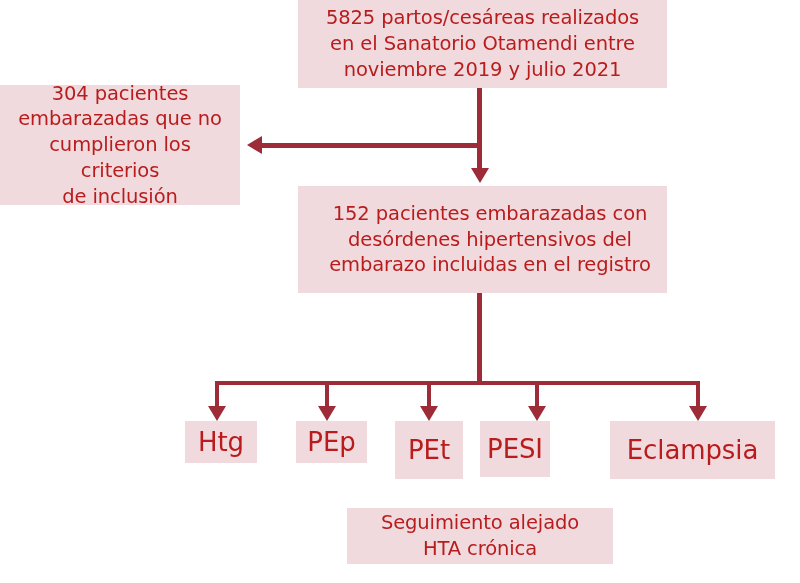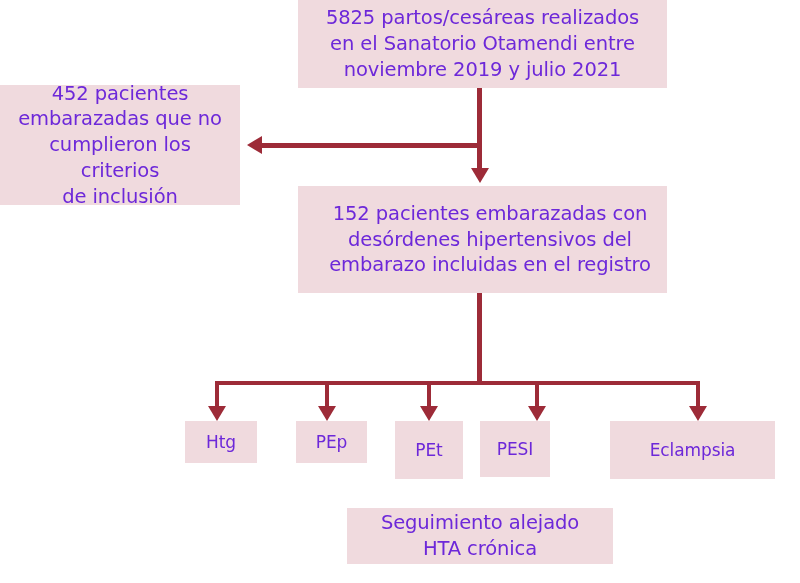--- a/index.html
+++ b/index.html
@@ -11,32 +11,32 @@
     position: relative;
     width: 800px;
     height: 583px;
     background: #ffffff;
     font-family: "DejaVu Sans", sans-serif;
     overflow: hidden;
   }
   .box {
     position: absolute;
     background: #f0dade;
-    color: #6d28d9;
+    color: #b91c1c;
     display: flex;
     align-items: center;
     justify-content: center;
     text-align: center;
     line-height: 1.32;
     box-sizing: border-box;
     white-space: pre-line;
     letter-spacing: -0.1px;
   }
   .box.big { font-size: 19.5px; padding: 4px 8px; }
-  .box.leaf { font-size: 17px; }
+  .box.leaf { font-size: 26px; }
   .line {
     position: absolute;
     background: #9d2b38;
   }
   .arrow {
     position: absolute;
     width: 0;
     height: 0;
   }
   .arrow-down {
@@ -61,21 +61,21 @@
 noviembre 2019 y julio 2021</span>
   </div>
 
   <div class="line" style="left:477px; top:88px; width:5px; height:83px;"></div>
   <div class="arrow arrow-down" style="left:471px; top:168px;"></div>
 
   <div class="line" style="left:262px; top:143px; width:220px; height:5px;"></div>
   <div class="arrow arrow-left" style="left:247px; top:136px;"></div>
 
   <div class="box big" style="left:0px; top:85px; width:240px; height:120px;">
-    <span>452 pacientes
+    <span>304 pacientes
 embarazadas que no
 cumplieron los criterios
 de inclusión</span>
   </div>
 
   <div class="box big" style="left:298px; top:186px; width:369px; height:107px;padding-left:23px;">
     <span>152 pacientes embarazadas con
 desórdenes hipertensivos del
 embarazo incluidas en el registro</span>
   </div>

